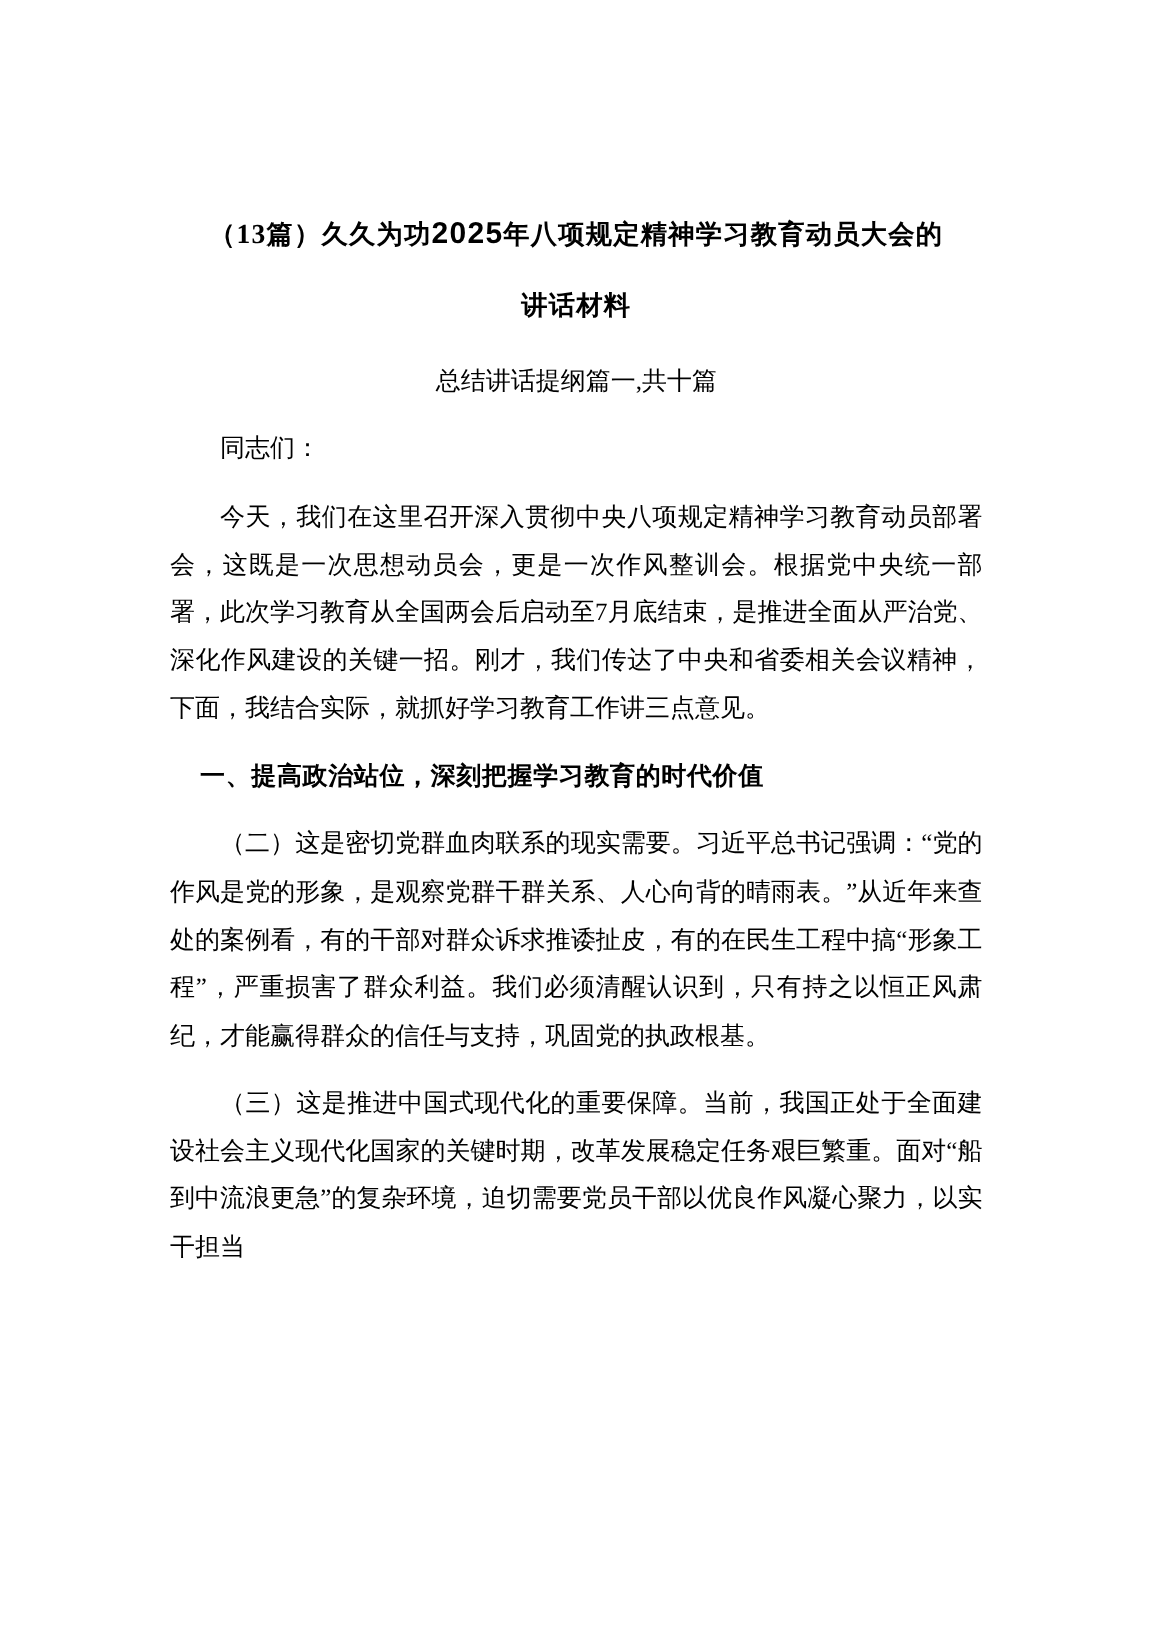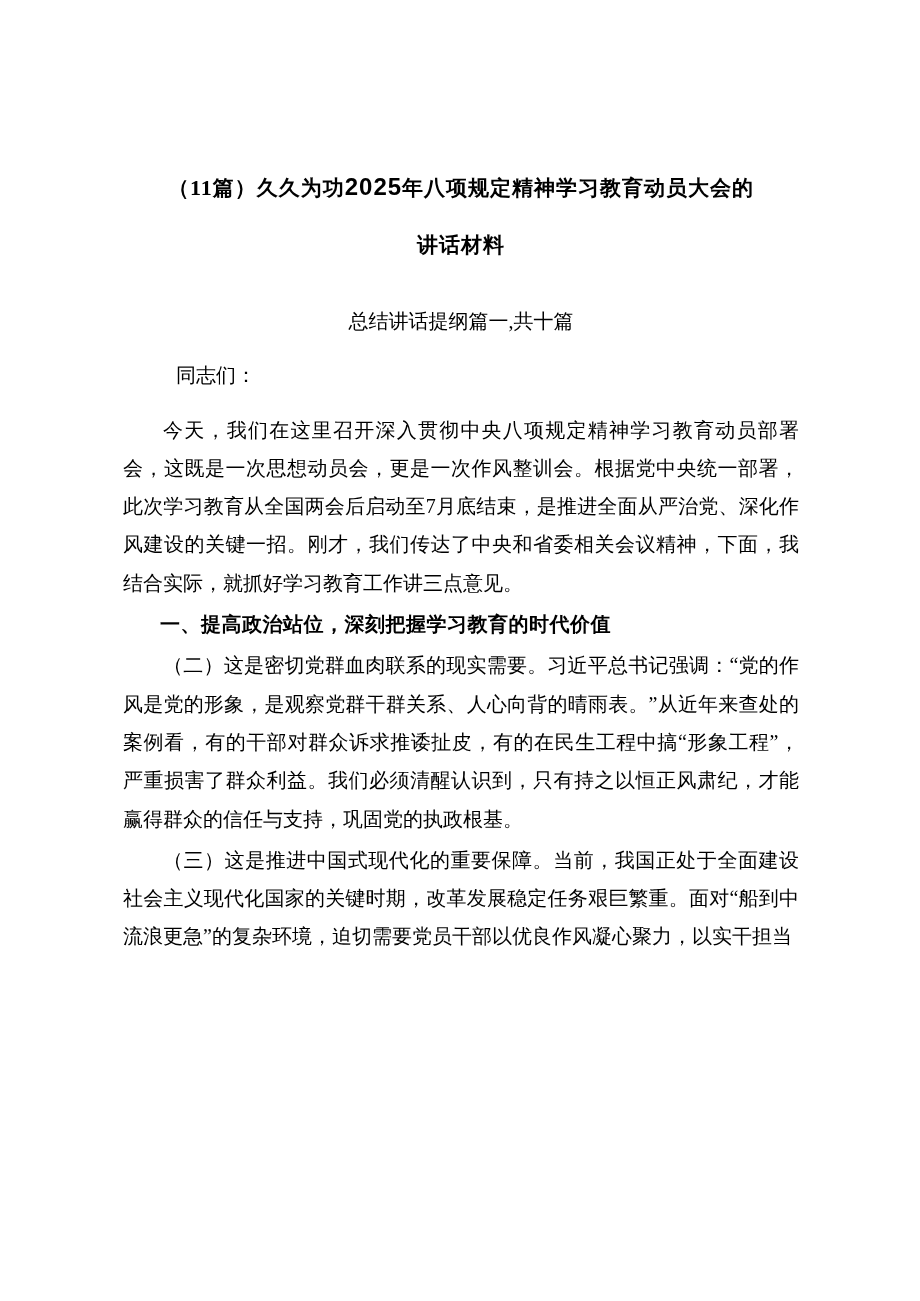--- a/index.html
+++ b/index.html
@@ -41,51 +41,51 @@
     position: absolute;
     left: 120px;
     top: 286px;
     width: 682px;
     font-size: 20px;
     line-height: 38.3px;
     text-align: justify;
     text-justify: inter-character;
   }
   .subtitle {
-    margin: 16px;
+    margin: 0;
     text-align: center;
     text-indent: 0;
   }
   .salutation {
     margin: 16px;
     text-indent: 2em;
   }
   .para {
-    margin: 3px;
+    margin: 16px;
     text-indent: 2em;
     text-align: justify;
   }
   .section-heading {
     margin: 0;
     font-family: "Liberation Sans", sans-serif;
     font-weight: 700;
     font-size: 20px;
     line-height: 38.3px;
     text-indent: 40px;
     text-align: left;
     letter-spacing: 0.5px;
   }
 </style>
 </head>
 <body>
 
 <div class="page">
 
   <div class="title-block">
-    <div><span>（</span><span class="title-num-serif">11</span><span>篇）久久为功</span><span class="title-num-sans">2025</span><span>年八项规定精神学习教育动员大会的</span></div>
+    <div><span>（</span><span class="title-num-serif">13</span><span>篇）久久为功</span><span class="title-num-sans">2025</span><span>年八项规定精神学习教育动员大会的</span></div>
     <div>讲话材料</div>
   </div>
 
   <div class="doc-body">
     <p class="subtitle">总结讲话提纲篇一,共十篇</p>
     <p class="salutation">同志们：</p>
     <p class="para">今天，我们在这里召开深入贯彻中央八项规定精神学习教育动员部署会，这既是一次思想动员会，更是一次作风整训会。根据党中央统一部署，此次学习教育从全国两会后启动至7月底结束，是推进全面从严治党、深化作风建设的关键一招。刚才，我们传达了中央和省委相关会议精神，下面，我结合实际，就抓好学习教育工作讲三点意见。</p>
     <h2 class="section-heading">一、提高政治站位，深刻把握学习教育的时代价值</h2>
     <p class="para">（二）这是密切党群血肉联系的现实需要。习近平总书记强调：“党的作风是党的形象，是观察党群干群关系、人心向背的晴雨表。”从近年来查处的案例看，有的干部对群众诉求推诿扯皮，有的在民生工程中搞“形象工程”，严重损害了群众利益。我们必须清醒认识到，只有持之以恒正风肃纪，才能赢得群众的信任与支持，巩固党的执政根基。</p>
     <p class="para">（三）这是推进中国式现代化的重要保障。当前，我国正处于全面建设社会主义现代化国家的关键时期，改革发展稳定任务艰巨繁重。面对“船到中流浪更急”的复杂环境，迫切需要党员干部以优良作风凝心聚力，以实干担当</p>

